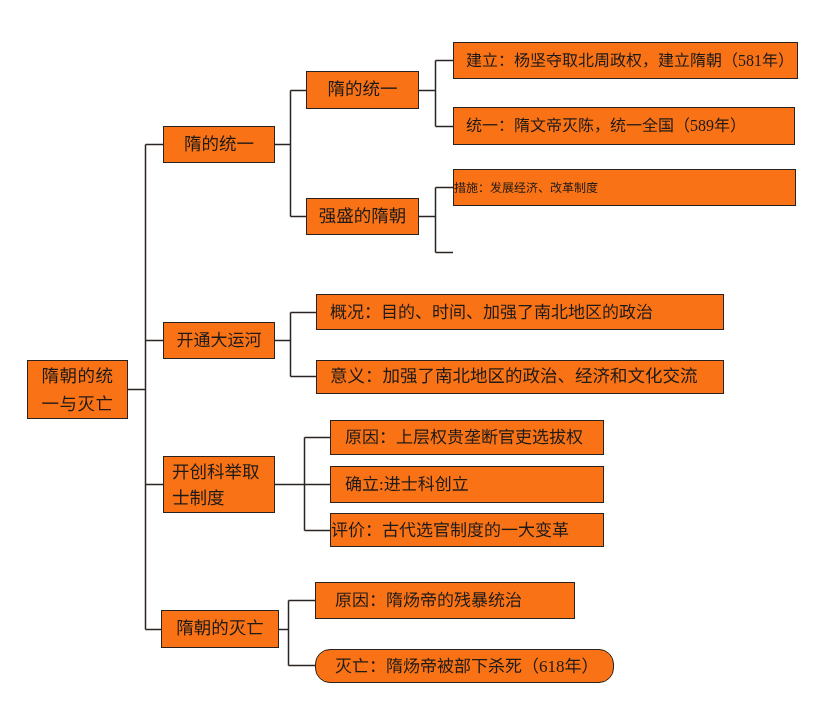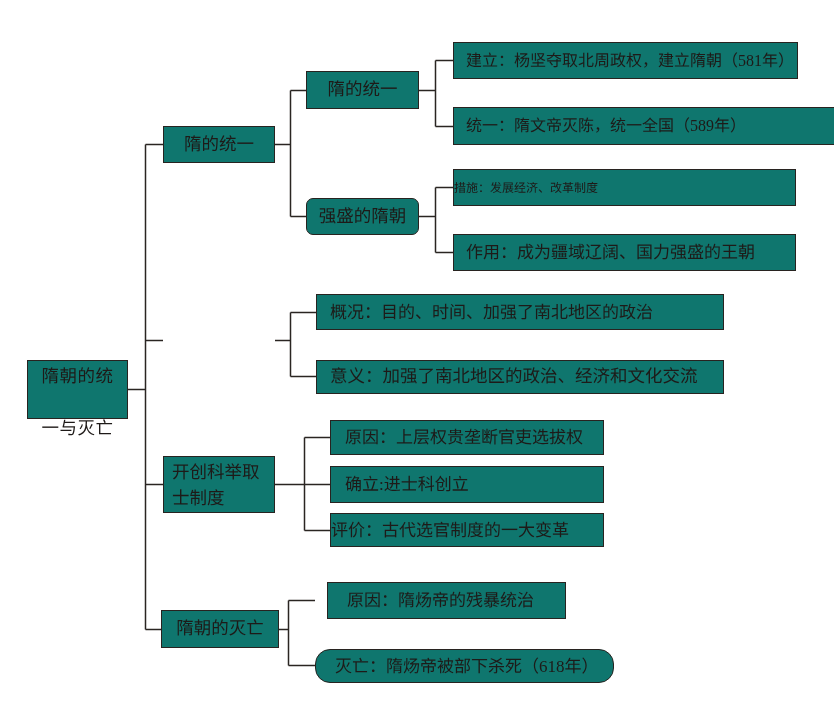--- a/index.html
+++ b/index.html
@@ -20,52 +20,52 @@
     position: absolute;
     left: 0;
     top: 0;
     width: 834px;
     height: 725px;
   }
   .box {
     position: absolute;
     box-sizing: border-box;
     border: 1.5px solid #282320;
-    background: #0f766e;
+    background: #f97316;
     display: flex;
     align-items: center;
     line-height: 1;
     white-space: nowrap;
   }
   .center { justify-content: center; }
   .multiline {
     flex-direction: column;
     justify-content: center;
     align-items: flex-start;
     white-space: normal;
   }
   .multiline span { display: block; line-height: 26px; }
   .root-box { left: 27px; top: 360px; width: 101px; height: 59px; font-size: 17.5px; letter-spacing: 0.5px; align-items: center; }
-  .root-box span { line-height: 28px; margin-top: 24px; }
+  .root-box span { line-height: 28px; }
   .b1 { left: 163px; top: 126px; width: 112px; height: 37px; font-size: 17.5px; }
   .b2 { left: 163px; top: 322px; width: 112px; height: 37px; font-size: 17px; }
   .b3 { left: 163px; top: 456px; width: 112px; height: 57px; font-size: 17.5px; padding-left: 8px; }
   .b4 { left: 161px; top: 610px; width: 118px; height: 38px; font-size: 17.5px; }
   .c1 { left: 306px; top: 71px; width: 113px; height: 38px; font-size: 17.5px; }
-  .c2 { left: 306px; top: 198px; width: 113px; height: 37px; font-size: 17.5px; border-radius: 7px; }
+  .c2 { left: 306px; top: 198px; width: 113px; height: 37px; font-size: 17.5px; }
   .l1 { left: 453px; top: 42px;  width: 345px; height: 37px; font-size: 16px;   padding-left: 12px; }
-  .l2 { left: 453px; top: 107px; width: 382px; height: 38px; font-size: 16px;   padding-left: 12px; }
+  .l2 { left: 453px; top: 107px; width: 342px; height: 38px; font-size: 16px;   padding-left: 12px; }
   .l3 { left: 453px; top: 169px; width: 343px; height: 37px; font-size: 12px; }
   .l4 { left: 453px; top: 234px; width: 343px; height: 37px; font-size: 17px;   padding-left: 12px; }
   .l5 { left: 316px; top: 294px; width: 408px; height: 36px; font-size: 17px;   padding-left: 13px; }
   .l6 { left: 316px; top: 360px; width: 408px; height: 34px; font-size: 17.5px; padding-left: 13px; }
   .l7 { left: 330px; top: 420px; width: 274px; height: 35px; font-size: 17px;   padding-left: 14px; }
   .l8 { left: 330px; top: 466px; width: 274px; height: 37px; font-size: 17px;   padding-left: 14px; }
   .l9 { left: 330px; top: 513px; width: 274px; height: 34px; font-size: 17px;   }
-  .l10 { left: 315px; top: 582px; width: 239px; height: 37px; font-size: 17px;  padding-left: 19px; margin-left: 12px; }
+  .l10 { left: 315px; top: 582px; width: 260px; height: 37px; font-size: 17px;  padding-left: 19px; }
   .l11 { left: 315px; top: 649px; width: 299px; height: 34px; font-size: 17px;  padding-left: 19px; border-radius: 15px; }
 </style>
 </head>
 <body>
 
 <div id="canvas">
 
   <svg id="wires" viewBox="0 0 834 725" fill="none" stroke="#2a2522" stroke-width="1.5">
     <path d="M128 389.5 H145.5 M145.5 144.5 V629.5 M145.5 144.5 H163 M145.5 340.5 H163 M145.5 484.5 H163 M145.5 629.5 H161"></path>
     <path d="M275 144.5 H290.5 M290.5 90.5 V216.5 M290.5 90.5 H306 M290.5 216.5 H306"></path>
@@ -76,39 +76,39 @@
     <path d="M274 629.5 H288.5 M288.5 600.5 V665.5 M288.5 600.5 H315 M288.5 665.5 H315"></path>
   </svg>
 
   <div class="box root-box multiline center">
     <span>隋朝的统</span>
     <span>一与灭亡</span>
   </div>
 
   <div class="box b1 center">隋的统一</div>
 
+  <div class="box b2 center">开通大运河</div>
 
   <div class="box b3 multiline">
     <span>开创科举取</span>
     <span>士制度</span>
   </div>
 
   <div class="box b4 center">隋朝的灭亡</div>
 
   <div class="box c1 center">隋的统一</div>
 
   <div class="box c2 center">强盛的隋朝</div>
 
   <div class="box l1">建立：杨坚夺取北周政权，建立隋朝（581年）</div>
 
   <div class="box l2">统一：隋文帝灭陈，统一全国（589年）</div>
 
   <div class="box l3">措施：发展经济、改革制度</div>
 
-  <div class="box l4">作用：成为疆域辽阔、国力强盛的王朝</div>
 
   <div class="box l5">概况：目的、时间、加强了南北地区的政治</div>
 
   <div class="box l7">原因：上层权贵垄断官吏选拔权</div>
 
   <div class="box l6">意义：加强了南北地区的政治、经济和文化交流</div>
 
   <div class="box l8">确立:进士科创立</div>
 
   <div class="box l9">评价：古代选官制度的一大变革</div>

